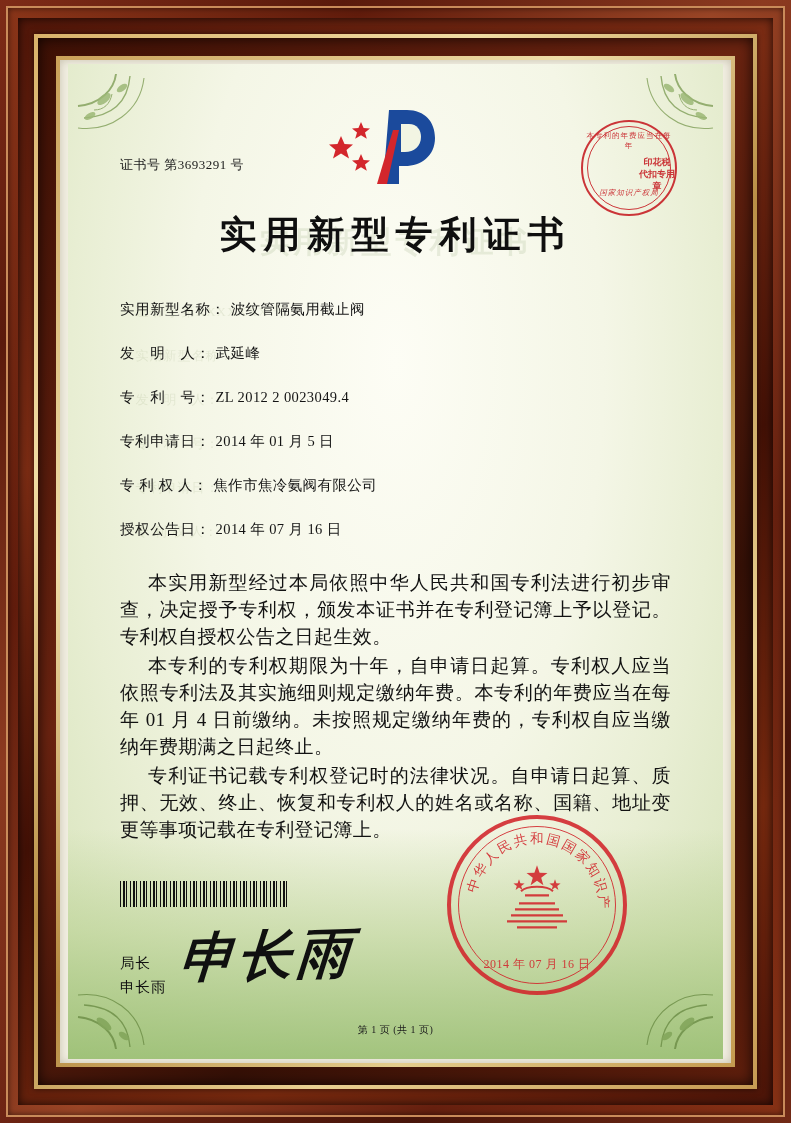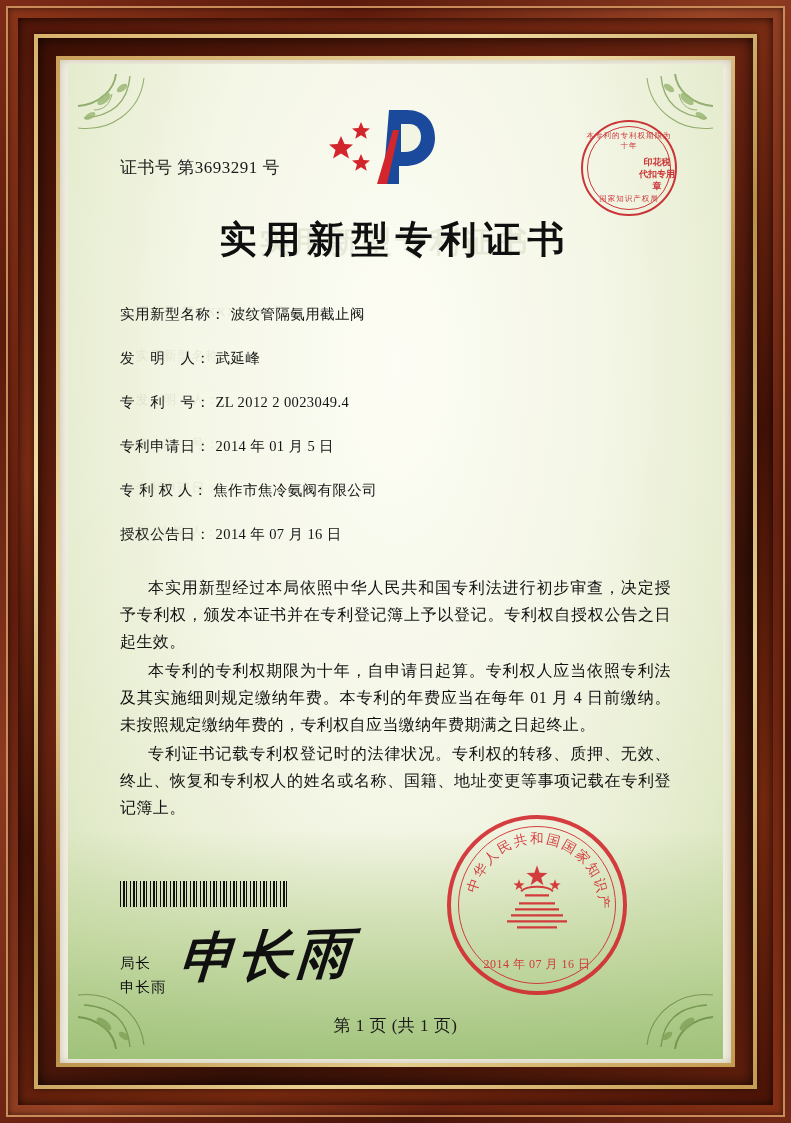--- a/index.html
+++ b/index.html
@@ -124,21 +124,21 @@
   }
 
   
   .content {
     position: absolute;
     left: 0; right: 0; top: 0; bottom: 0;
     padding: 46px 52px 0 52px;
     box-sizing: border-box;
   }
   .cert-no {
-    font-size: 17px;
+    font-size: 13px;
     color: #1b1b1b;
     letter-spacing: 0.5px;
     margin-top: 46px;
   }
 
   .emblem {
     position: absolute;
     left: 50%;
     top: 36px;
     transform: translateX(-50%);
@@ -172,21 +172,21 @@
     flex: 0 0 auto;
   }
   .field-value {
     margin-left: 5px;
     letter-spacing: 0.4px;
     text-align: right;
   }
 
   .body-text {
     margin-top: 30px;
-    font-size: 16px;
+    font-size: 19px;
     line-height: 27px;
     color: #121212;
     letter-spacing: 0.4px;
   }
   .body-text p {
     margin: 0 0 2px 0;
     text-indent: 28px;
     text-align: justify;
   }
 
@@ -227,21 +227,21 @@
     letter-spacing: 4px;
     transform: skewX(-6deg) rotate(-2deg);
     white-space: nowrap;
   }
 
   .page-footer {
     position: absolute;
     left: 0; right: 0;
     bottom: 22px;
     text-align: center;
-    font-size: 17px;
+    font-size: 10px;
     color: #1c1c1c;
     letter-spacing: 0.5px;
   }
 
   
   .seal-small {
     position: absolute;
     right: 46px;
     top: 56px;
     width: 92px;
@@ -259,21 +259,21 @@
   }
   .seal-small .arc-top,
   .seal-small .arc-bottom {
     position: absolute;
     left: 0; right: 0;
     text-align: center;
     font-size: 7.5px;
     letter-spacing: 1px;
   }
   .seal-small .arc-top { top: 9px; }
-  .seal-small .arc-bottom { bottom: 10px; }
+  .seal-small .arc-bottom { bottom: 16px; font-style: italic; }
   .seal-small .mid {
     position: absolute;
     left: 8px; right: 0;
     top: 34px;
     text-align: center;
     font-size: 9px;
     line-height: 12px;
     font-weight: bold;
     margin-left: 48px;
   }
@@ -443,35 +443,35 @@
         </div>
         <div class="field-row">
           <span class="field-label">授权公告日：</span>
           <span class="field-value">2014 年 07 月 16 日</span>
         </div>
       </div>
 
       <div class="body-text">
         <p>本实用新型经过本局依照中华人民共和国专利法进行初步审查，决定授予专利权，颁发本证书并在专利登记簿上予以登记。专利权自授权公告之日起生效。</p>
         <p>本专利的专利权期限为十年，自申请日起算。专利权人应当依照专利法及其实施细则规定缴纳年费。本专利的年费应当在每年 01 月 4 日前缴纳。未按照规定缴纳年费的，专利权自应当缴纳年费期满之日起终止。</p>
-        <p>专利证书记载专利权登记时的法律状况。专利权的转移、质押、无效、终止、恢复和专利权人的姓名或名称、国籍、地址变更等事项记载在专利登记簿上。</p>
+        <p>专利证书记载专利权登记时的法律状况。自申请日起算、质押、无效、终止、恢复和专利权人的姓名或名称、国籍、地址变更等事项记载在专利登记簿上。</p>
       </div>
     </div>
 
     <div class="barcode"></div>
 
     <div class="sig-block">
       <div>局长</div>
       <div>申长雨</div>
     </div>
     <div class="handwriting">申长雨</div>
 
     <div class="seal-small">
       <div class="ring"></div>
-      <div class="arc-top">本专利的专利权期限为十年</div>
+      <div class="arc-top">本专利的年费应当在每年</div>
       <div class="mid">
         <div>印花税</div>
         <div>代扣专用章</div>
       </div>
       <div class="arc-bottom">国家知识产权局</div>
     </div>
 
     <div class="seal-big">
       <div class="inner-ring"></div>
       <svg class="curved" viewBox="0 0 172 172" width="172" height="172">

